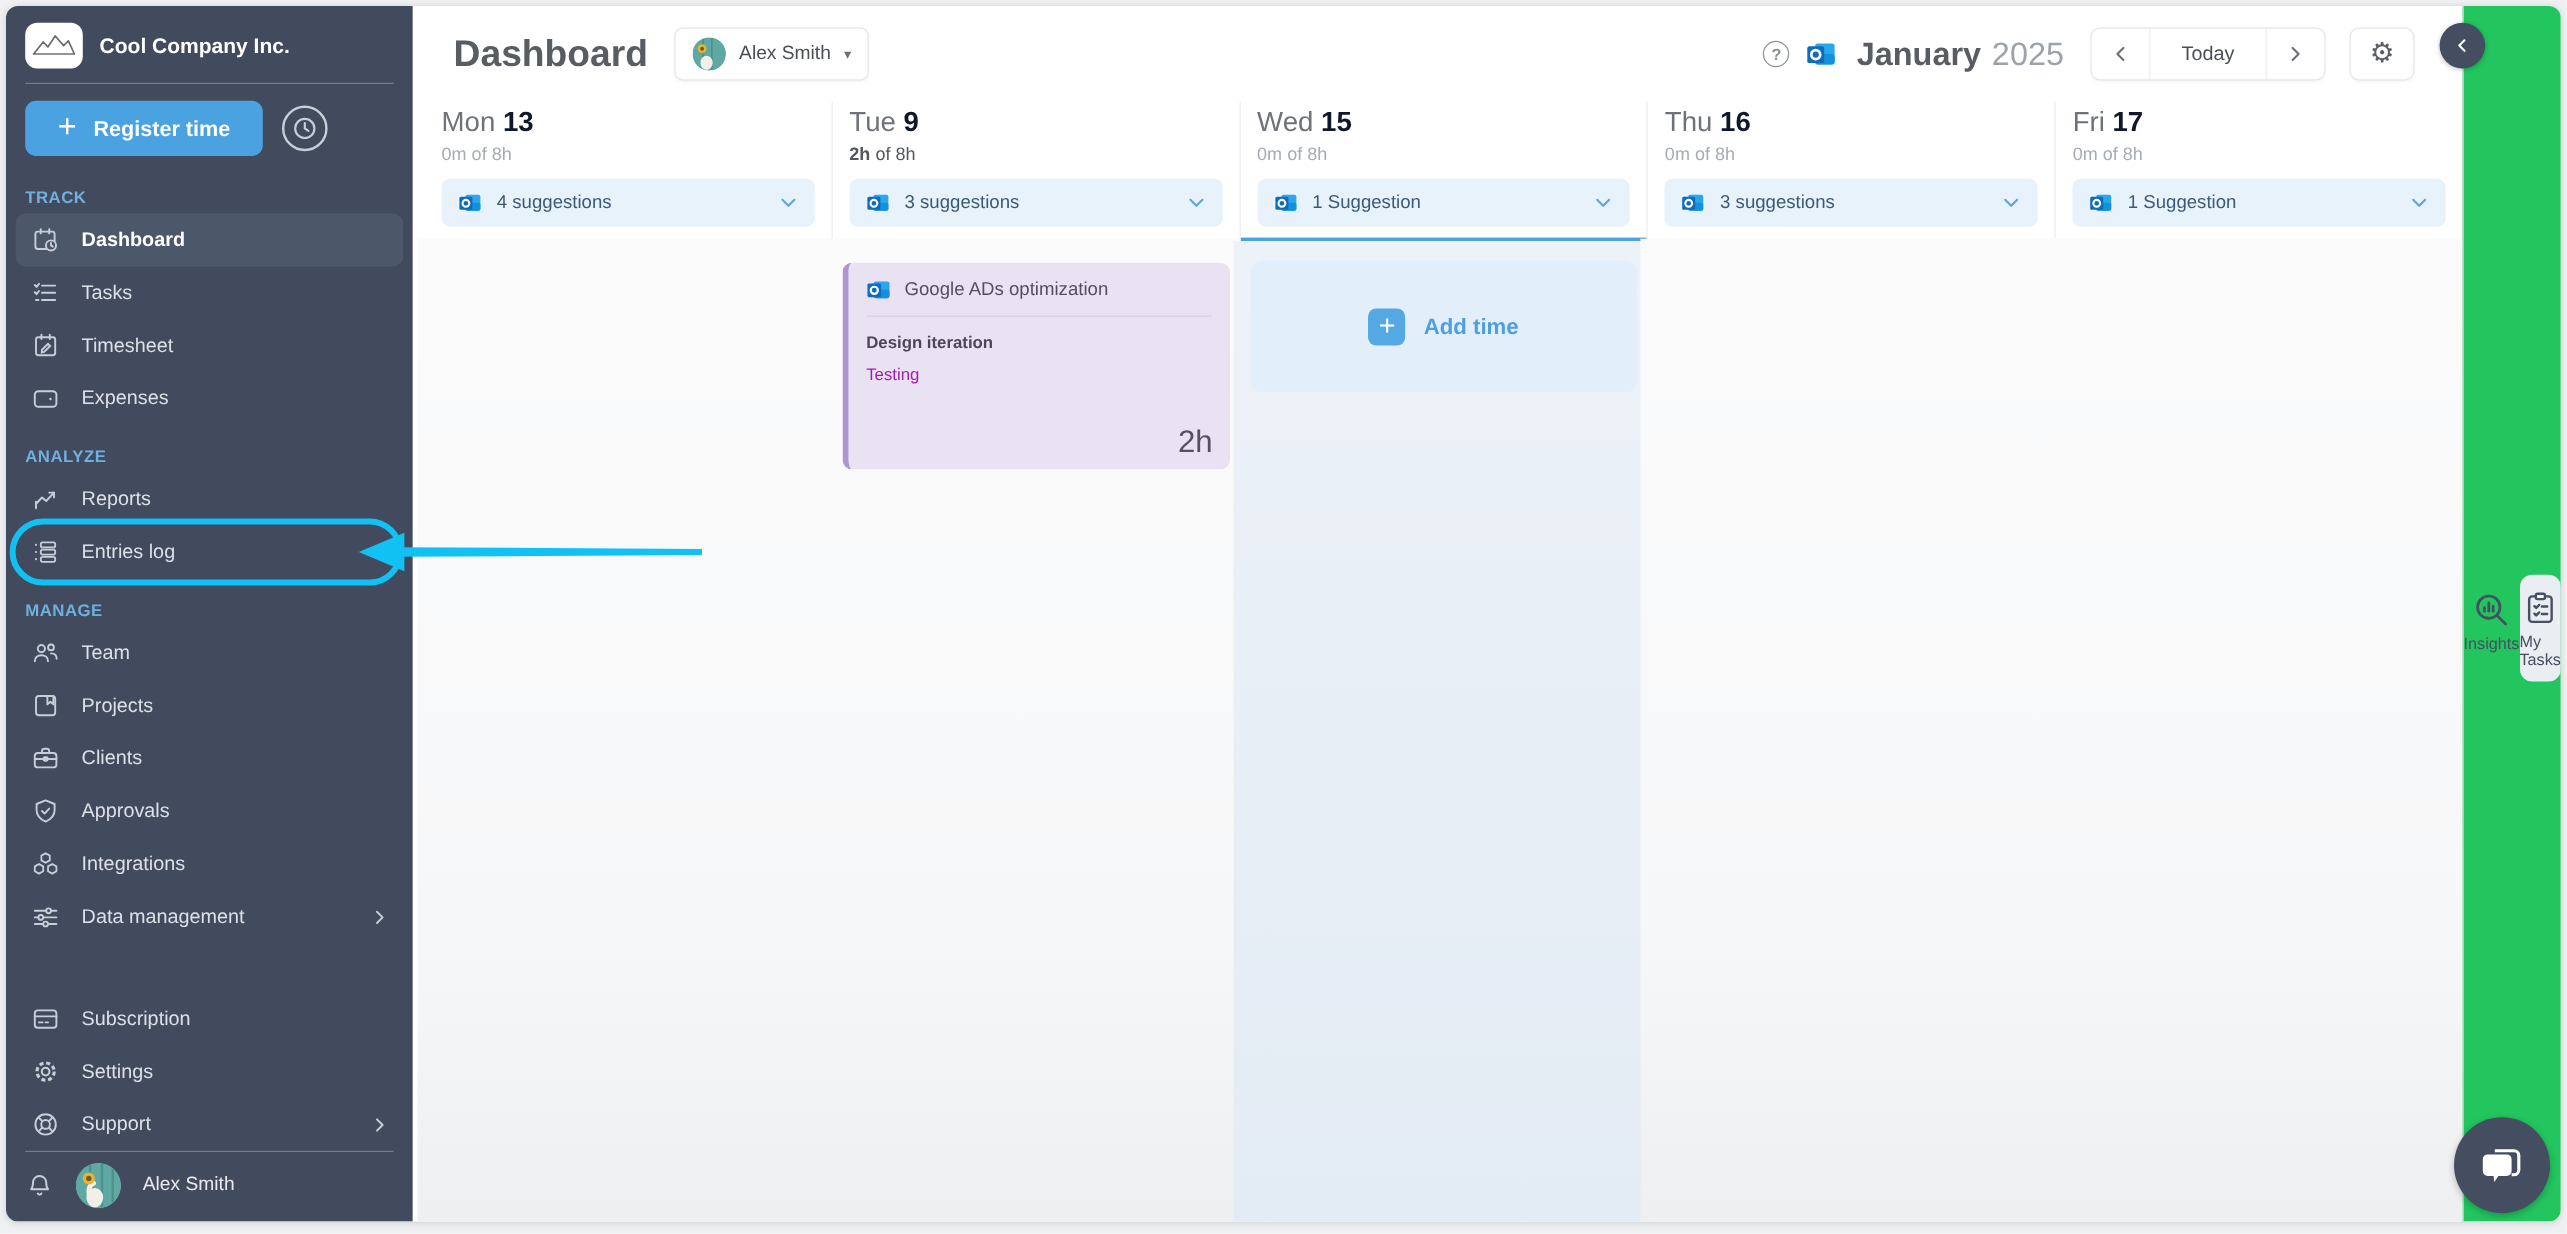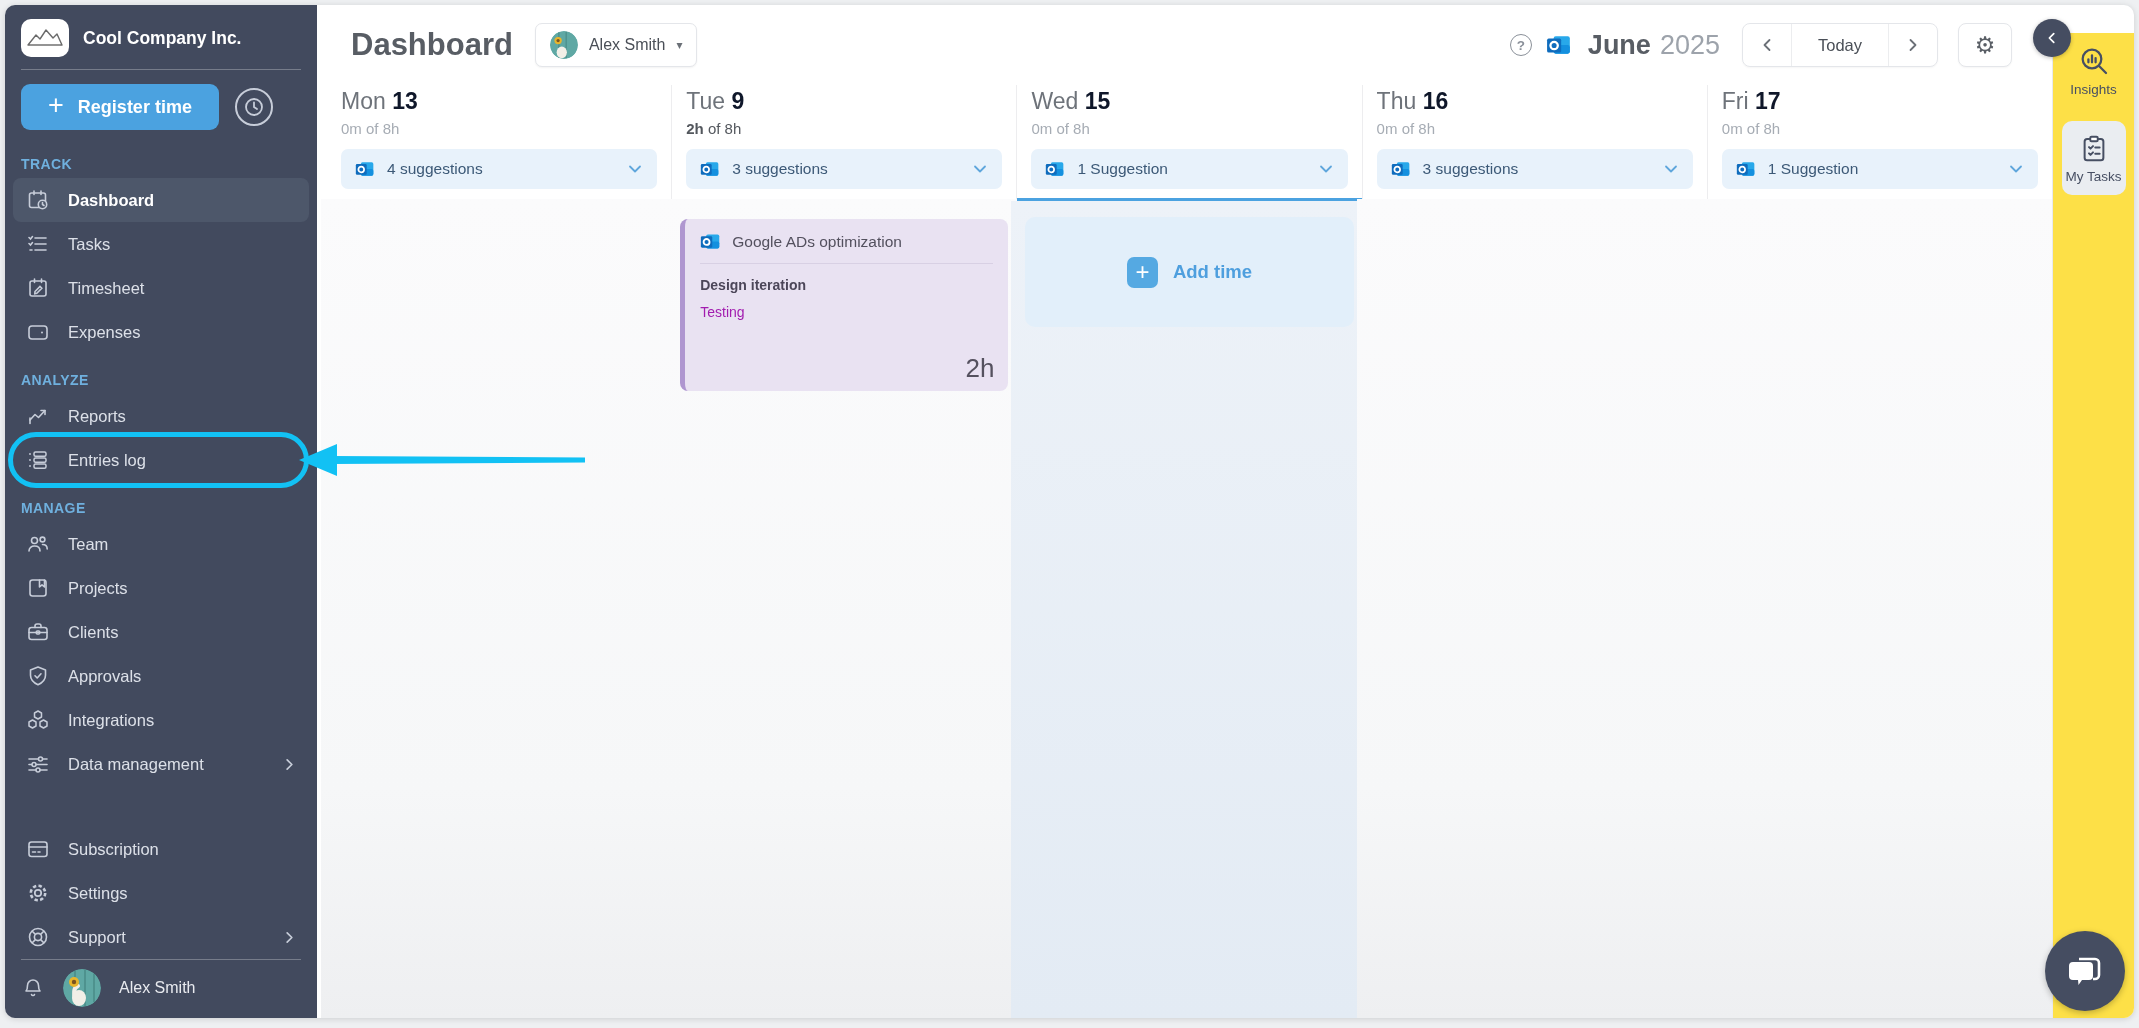--- a/index.html
+++ b/index.html
@@ -3,21 +3,21 @@
 <meta charset="utf-8">
 <style>
   * { margin:0; padding:0; box-sizing:border-box; }
   html,body { width:2139px; height:1028px; }
   body { background:#eef0f2; font-family:"Liberation Sans",sans-serif; position:relative; overflow:hidden; }
 
   .app { position:absolute; left:5px; top:5px; width:2129px; height:1013px; background:#fff;
          border-radius:10px; overflow:hidden; display:flex; box-shadow:0 1px 6px rgba(0,0,0,.14); }
 
   
-  .sidebar { width:312px; flex-shrink:0; background:#424A5E; color:#DCE0E8; display:flex; flex-direction:column; position:relative;justify-content:center; }
+  .sidebar { width:339px; flex-shrink:0; background:#424A5E; color:#DCE0E8; display:flex; flex-direction:column; position:relative;justify-content:center; }
   .side-head { display:flex; align-items:center; gap:14px; padding:14px 16px 12px; }
   .logo-box { width:48px; height:38px; background:#fff; border-radius:10px; display:flex; align-items:center; justify-content:center; flex-shrink:0; }
   .company { font-size:17.5px; font-weight:700; color:#fff; }
   .side-div { height:1px; background:rgba(255,255,255,.28); margin:0 16px; }
   .register-row { display:flex; align-items:center; gap:16px; padding:14px 16px 8px; }
   .register-btn { width:198px; height:46px; background:#4BA2E0; border:none; border-radius:9px; color:#fff; font-weight:700;
                   font-size:18px; display:flex; align-items:center; justify-content:center; gap:14px; cursor:pointer; font-family:inherit; }
   .register-btn .plus { font-size:27px; font-weight:400; line-height:1; margin-top:-3px; }
   .clock-btn { width:38px; height:38px; border-radius:50%; border:2px solid #C7CDD9; background:transparent; display:flex; align-items:center; justify-content:center; cursor:pointer; }
   .section-label { color:#6FB0DE; font-size:14px; font-weight:700; letter-spacing:.4px; padding:18px 16px 6px; }
@@ -84,21 +84,21 @@
   .entry-note { font-size:14px; color:#a21caf; margin-top:11px; }
   .entry-dur { position:absolute; right:14px; bottom:7px; font-size:26px; color:#55515F; }
 
   .add-time-box { margin-top:16px; height:110px; background:#E2EFFA; border-radius:10px; display:flex; align-items:center;
                   justify-content:center; gap:15px; cursor:pointer; }
   .add-plus { width:31px; height:31px; background:#55A9E2; border-radius:7px; color:#fff; font-size:24px; font-weight:400;
               display:flex; align-items:center; justify-content:center; line-height:1; }
   .add-label { color:#4E9FDE; font-size:18.5px; font-weight:700; }
 
   
-  .rail { width:82px; flex-shrink:0; background:#fde047; border-left:1px solid #E9EAEE; display:flex; flex-direction:column; align-items:center; position:relative;margin-top:28px; }
+  .rail { width:82px; flex-shrink:0; background:#22c55e; border-left:1px solid #E9EAEE; display:flex; flex-direction:row; align-items:center; position:relative; }
   .rail-item { display:flex; flex-direction:column; align-items:center; gap:5px; color:#474F63; font-size:13.5px; cursor:pointer; }
   .rail-insights { margin-top:12px; }
   .rail-tasks { margin-top:24px; width:64px; border-radius:10px; background:#EAEDF1; padding:13px 0 11px; }
 
   .collapse-btn { position:absolute; top:14px; right:63px; width:38px; height:38px; border-radius:50%; background:#454D61;
                   border:none; color:#fff; display:flex; align-items:center; justify-content:center; cursor:pointer; z-index:7; box-shadow:0 1px 4px rgba(0,0,0,.25); }
   .chat-btn { position:absolute; right:9px; bottom:7px; width:80px; height:80px; border-radius:50%; background:#454D61; border:none;
               display:flex; align-items:center; justify-content:center; cursor:pointer; z-index:7; box-shadow:0 2px 6px rgba(0,0,0,.25); }
 
   svg { display:block; }
@@ -384,21 +384,21 @@
       <div class="tb-spacer"></div>
 
       <button class="help-btn">?</button>
       <span class="tb-outlook">
           <svg width="26" height="26">
             <use href="#ic-outlook"></use>
           </svg>
         </span>
 
       <div class="month-label">
-        <span>June</span><span class="year">2025</span>
+        <span>January</span><span class="year">2025</span>
       </div>
 
       <div class="nav-group">
         <button class="nav-btn">
             <svg width="16" height="16">
               <use href="#ic-chevr" transform="rotate(180 8 8)"></use>
             </svg>
           </button>
         <div class="nav-sep"></div>
         <button class="today-btn">Today</button>

